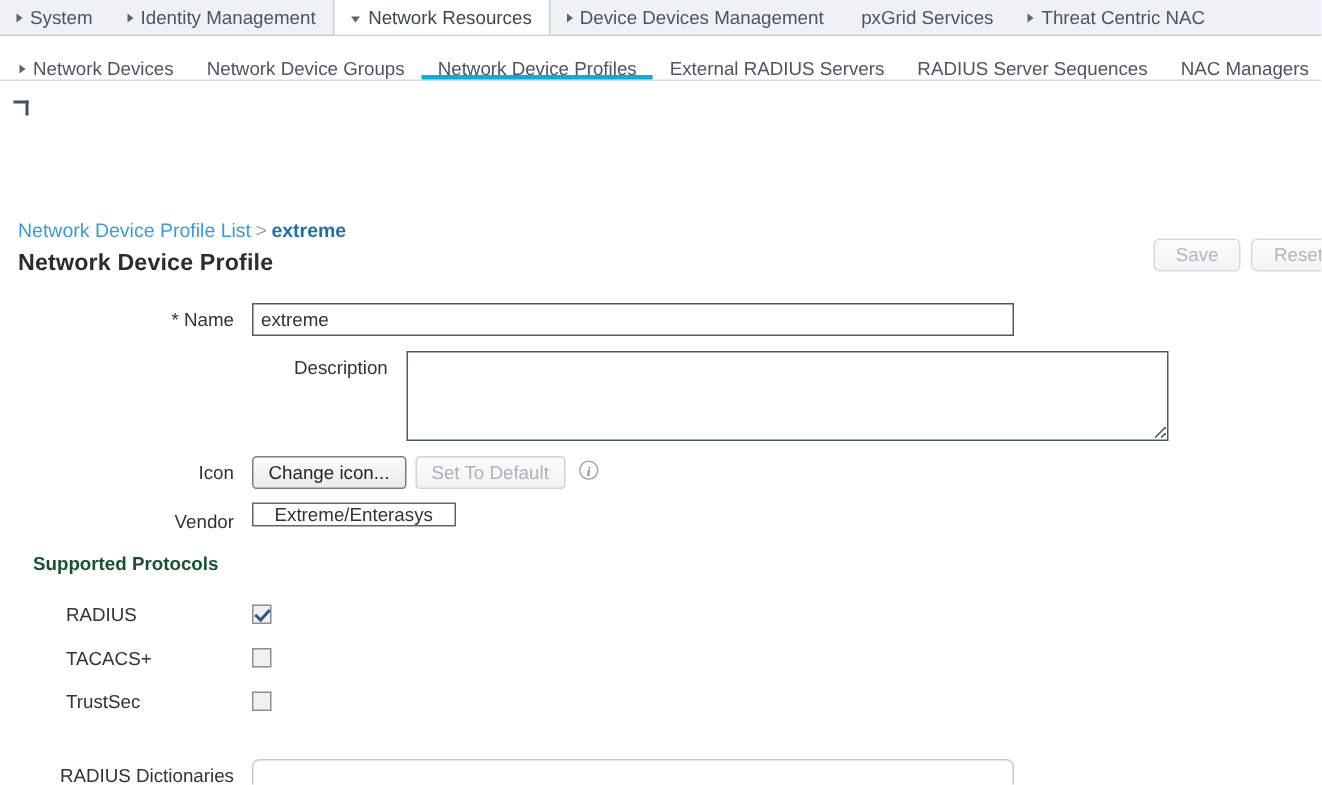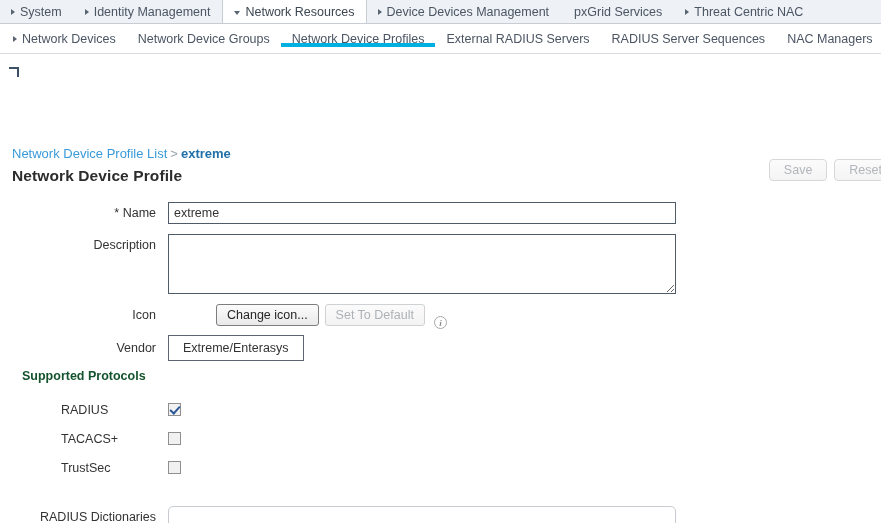--- a/index.html
+++ b/index.html
@@ -67,21 +67,21 @@
   }
   .menu-item.no-caret { padding-left: 13px; }
 
   
   .subnav {
     position: relative;
     height: 30px;
     background: #ffffff;
     border-bottom: 1px solid #d7dbe0;
     display: flex;
-    align-items: center;
+    align-items: flex-end;
     box-sizing: border-box;
     white-space: nowrap;
     overflow: hidden;
   }
   .subnav-item {
     display: flex;
     align-items: center;
     padding: 0 11px;
     font-size: 12.5px;
     color: #4b5563;
@@ -237,21 +237,20 @@
     font-family: "Liberation Sans", sans-serif;
     font-size: 12.5px;
     padding: 3px 10px;
     border: 1px solid #7d7d7d;
     border-radius: 3px;
     background: linear-gradient(#fcfcfc, #e9e9e9);
     color: #262626;
     cursor: pointer;
     box-sizing: border-box;
     white-space: nowrap;
-    margin-left: 48px;
   }
   .iconbtn.disabled {
     color: #aeb2b6;
     border-color: #cfd2d5;
     background: linear-gradient(#fbfbfb, #f3f3f3);
     cursor: default;
   }
   .info-icon {
     display: inline-block;
     width: 13px;
@@ -267,21 +266,21 @@
     box-sizing: border-box;
     margin-left: 9px;
     position: relative;
     top: 3px;
     font-family: "Liberation Serif", serif;
     cursor: pointer;
   }
 
   .vendor-box {
     min-width: 130px;
-    height: 26px;
+    height: 16px;
     border: 1px solid #5b6670;
     box-sizing: border-box;
     background: #fff;
     font-size: 12.5px;
     color: #333;
     display: flex;
     align-items: center;
     padding: 0 14px;
     cursor: pointer;
   }
@@ -294,21 +293,21 @@
     margin-top: 6px;
   }
 
   .proto-row {
     display: flex;
     align-items: center;
     height: 29px;
   }
   .proto-lbl {
     width: 168px;
-    padding-left: 61px;
+    padding-left: 44px;
     font-size: 12.5px;
     color: #333;
     box-sizing: border-box;
     white-space: nowrap;
   }
   .cbx {
     width: 13px;
     height: 13px;
     border: 1px solid #8f8f8f;
     background: #f1f1f1;
@@ -408,26 +407,26 @@
   <div class="form">
 
     <div class="row" style="margin-bottom:10px;">
       <div class="lbl">
         <span class="req">*</span>
         <span>Name</span>
       </div>
       <input class="txt" type="text" value="extreme" style="">
     </div>
 
-    <div class="row" style="margin-bottom:10px;">
+    <div class="row" style="margin-bottom:10px;justify-content:center;">
       <div class="lbl">Description</div>
       <textarea class="ta" style=""></textarea>
     </div>
 
-    <div class="row" style="margin-bottom:9px; align-items:flex-end;">
+    <div class="row" style="margin-bottom:9px; align-items:flex-start;">
       <div class="lbl">Icon</div>
       <button class="iconbtn">Change icon...</button>
       <button class="iconbtn disabled" style="margin-left:6px;">Set To Default</button>
       <span class="info-icon">i</span>
     </div>
 
     <div class="row" style="margin-bottom:8px;">
       <div class="lbl" style="line-height:26px;">Vendor</div>
       <div class="vendor-box">
         <span>Extreme/Enterasys</span>

